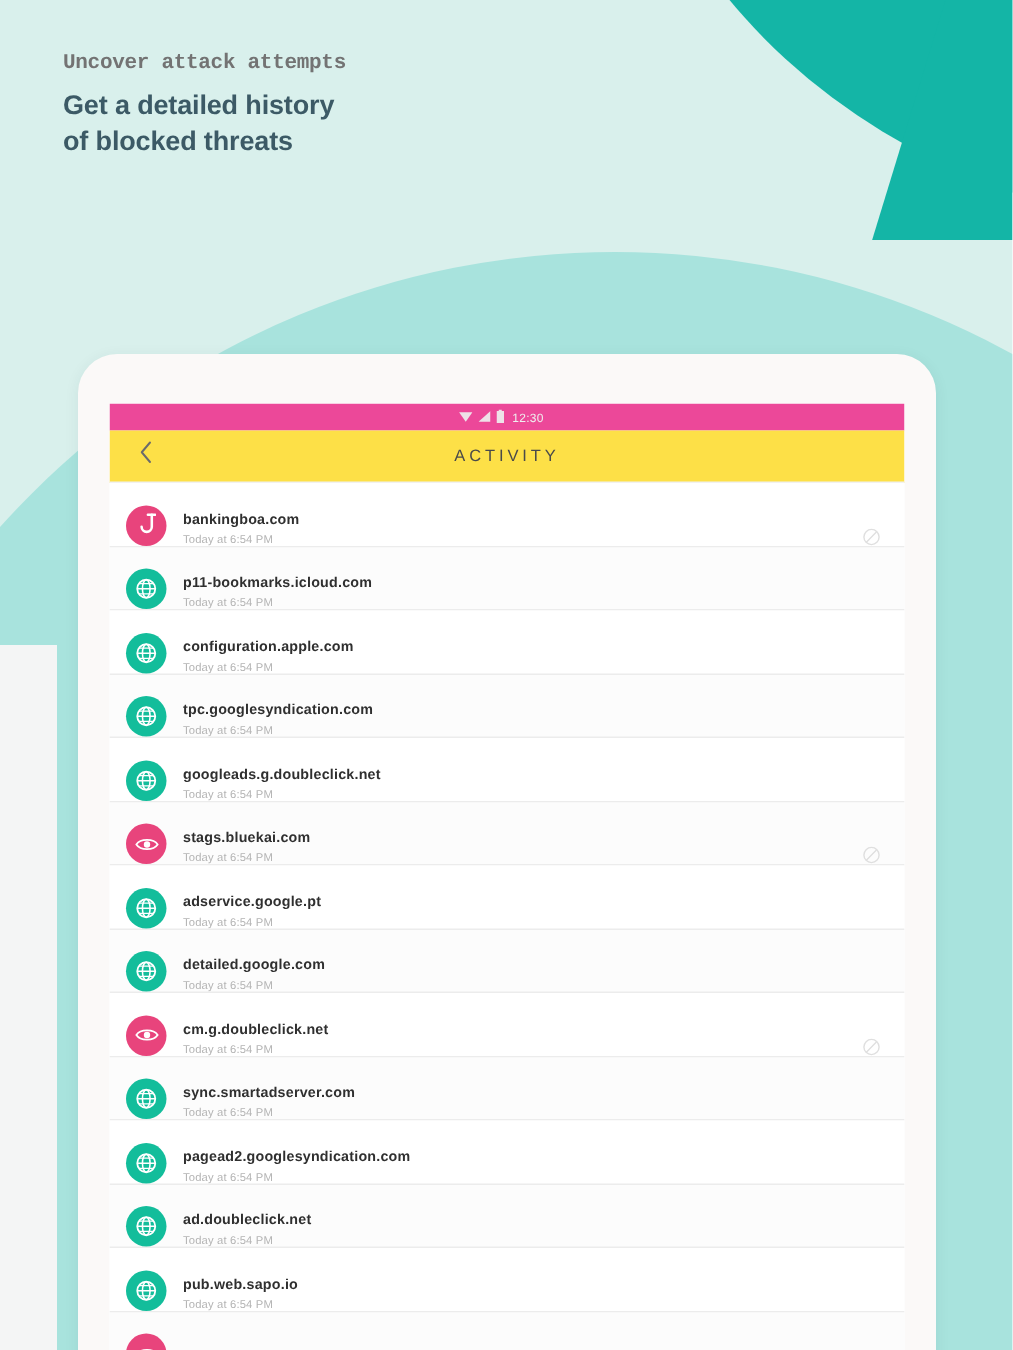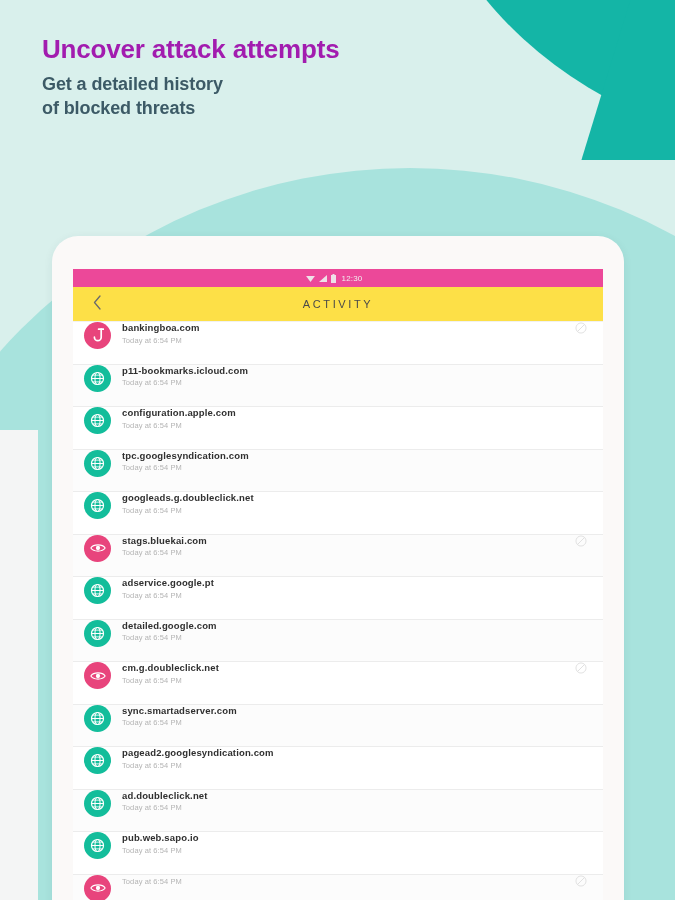--- a/index.html
+++ b/index.html
@@ -66,25 +66,26 @@
 
   
   .headline {
     position: absolute;
     left: 42px;
     top: 34px;
     width: 560px;
   }
   .headline h1 {
     margin: 0;
-    font-size: 26px;
+    font-size: 14px;
     font-weight: bold;
-    color: #a21caf;
+    color: #737373;
     letter-spacing: -0.2px;
     line-height: 1.2;
+    font-family: Liberation Mono, monospace;
   }
   .headline .sub {
     margin-top: 8px;
     font-size: 18px;
     font-weight: bold;
     color: #3c5a66;
     line-height: 1.33;
     letter-spacing: -0.1px;
   }
   .headline .sub div { white-space: nowrap; }
@@ -156,21 +157,21 @@
   }
 
   
   .list {
     background: #ffffff;
   }
   .row {
     position: relative;
     height: 41.5px;
     display: flex;
-    align-items: flex-start;
+    align-items: flex-end;
     padding: 0 12px 0 11px;
     border-bottom: 1px solid #ececec;
     background: #ffffff;
   }
   .row.alt { background: #fcfcfc; }
 
   .avatar {
     width: 27px;
     height: 27px;
     min-width: 27px;

